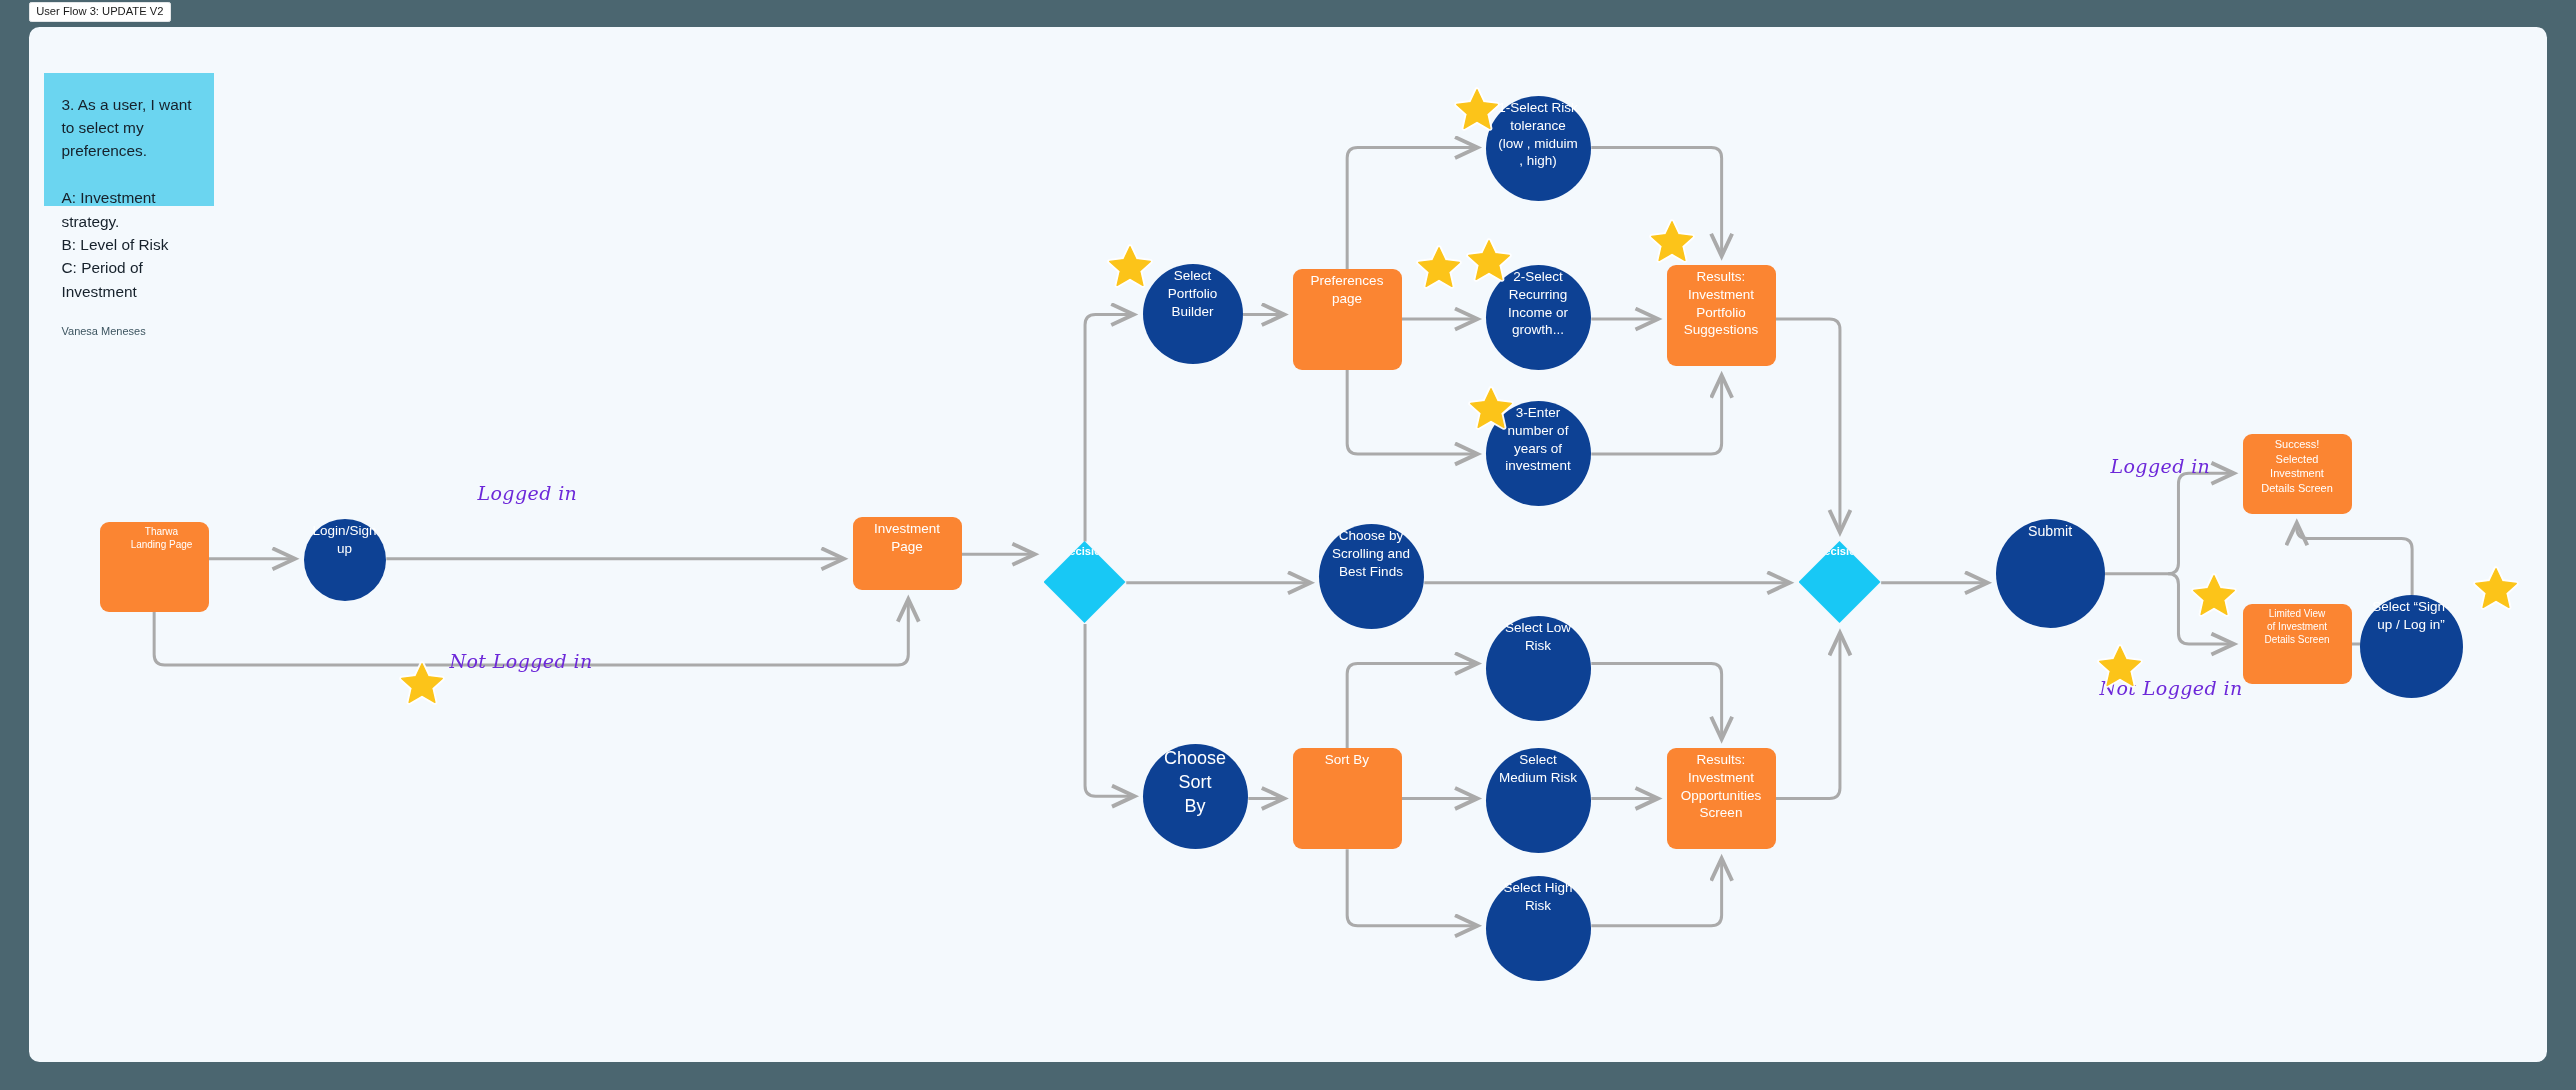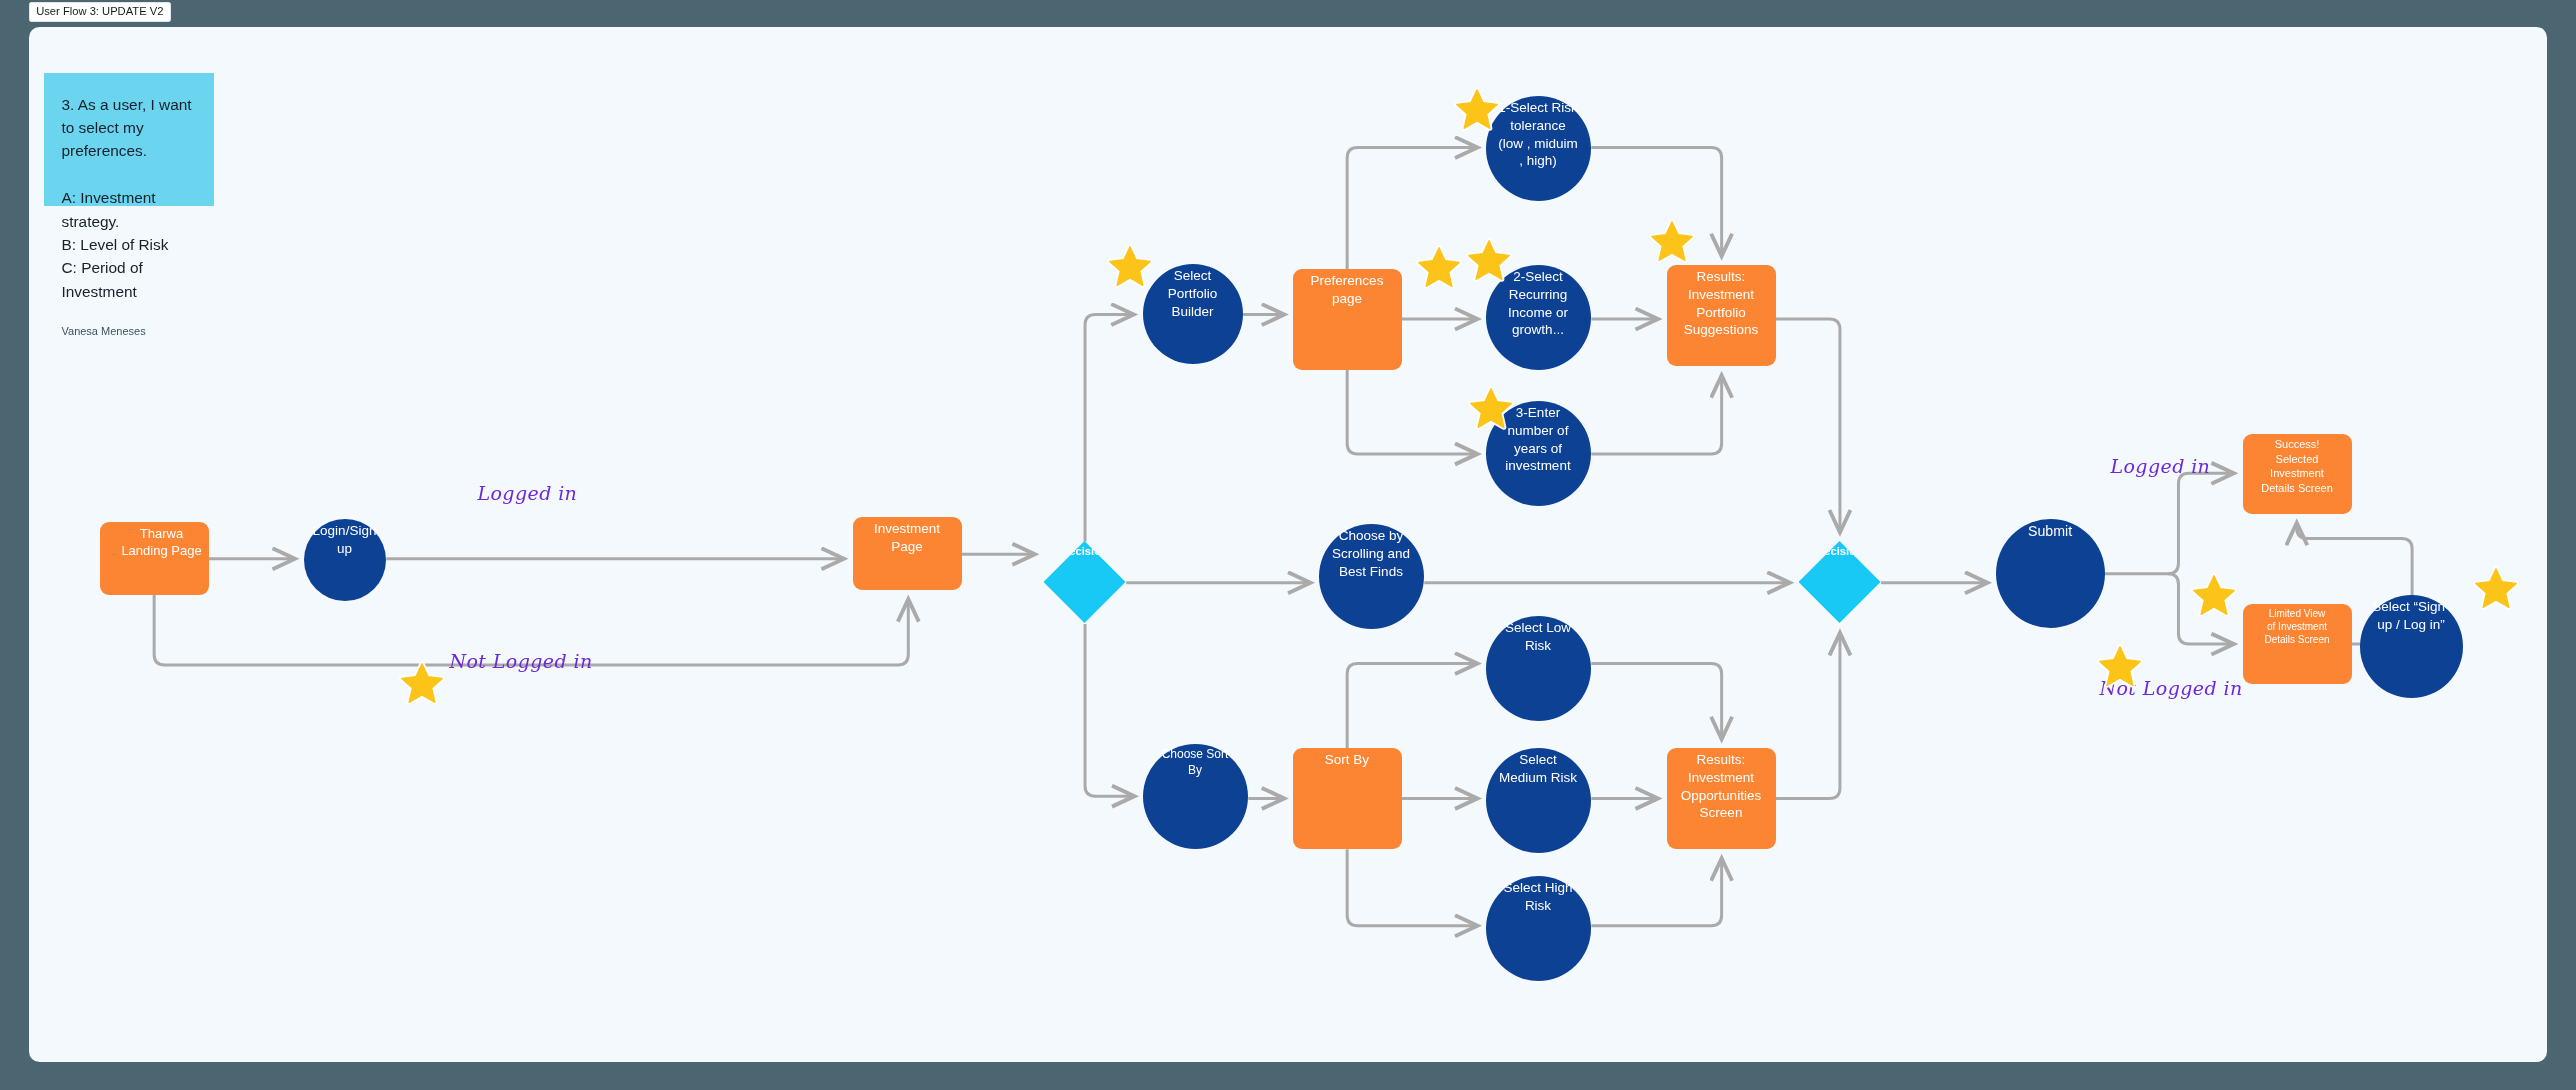--- a/index.html
+++ b/index.html
@@ -163,21 +163,21 @@
     <div class="sticky" style="left:15px; top:46px; width:170px; height:133px;">
       <div class="sticky-body">3. As a user, I want to select my preferences.
 
 A: Investment strategy.
 B: Level of Risk
 C: Period of Investment</div>
       <div class="sticky-author">Vanesa Meneses</div>
     </div>
 
     <div id="nodes-layer">
-        <div class="node node-rect" style="left: 71px; top: 495px; width: 109px; height: 73px; font-size: 13px; padding-left: 18px;">
+        <div class="node node-rect" style="left: 71px; top: 495px; width: 109px; height: 90px; font-size: 10px; padding-left: 18px;">
           <span style="white-space: pre-line;">Tharwa
 Landing Page</span>
         </div>
         <div class="node node-circle" style="left: 275px; top: 492px; width: 82px; height: 82px; font-size: 13.5px;">
           <span style="white-space: pre-line;">Login/Sign
 up</span>
         </div>
         <div class="node node-rect" style="left: 824px; top: 490px; width: 109px; height: 73px; font-size: 13.5px;">
           <span style="white-space: pre-line;">Investment
 Page</span>
@@ -216,21 +216,21 @@
           <span style="white-space: pre-line;">Results:
 Investment
 Portfolio
 Suggestions</span>
         </div>
         <div class="node node-circle" style="left: 1290px; top: 497px; width: 105px; height: 105px; font-size: 13.5px;">
           <span style="white-space: pre-line;">Choose by
 Scrolling and
 Best Finds</span>
         </div>
-        <div class="node node-circle" style="left: 1114px; top: 717px; width: 105px; height: 105px; font-size: 12px;">
+        <div class="node node-circle" style="left: 1114px; top: 717px; width: 105px; height: 105px; font-size: 18px;">
           <span style="white-space: pre-line;">Choose Sort
 By</span>
         </div>
         <div class="node node-rect" style="left: 1264px; top: 721px; width: 109px; height: 101px; font-size: 13.5px;">
           <span style="white-space: pre-line;">Sort By</span>
         </div>
         <div class="node node-circle" style="left: 1457px; top: 589px; width: 105px; height: 105px; font-size: 13.5px;">
           <span style="white-space: pre-line;">Select Low
 Risk</span>
         </div>

